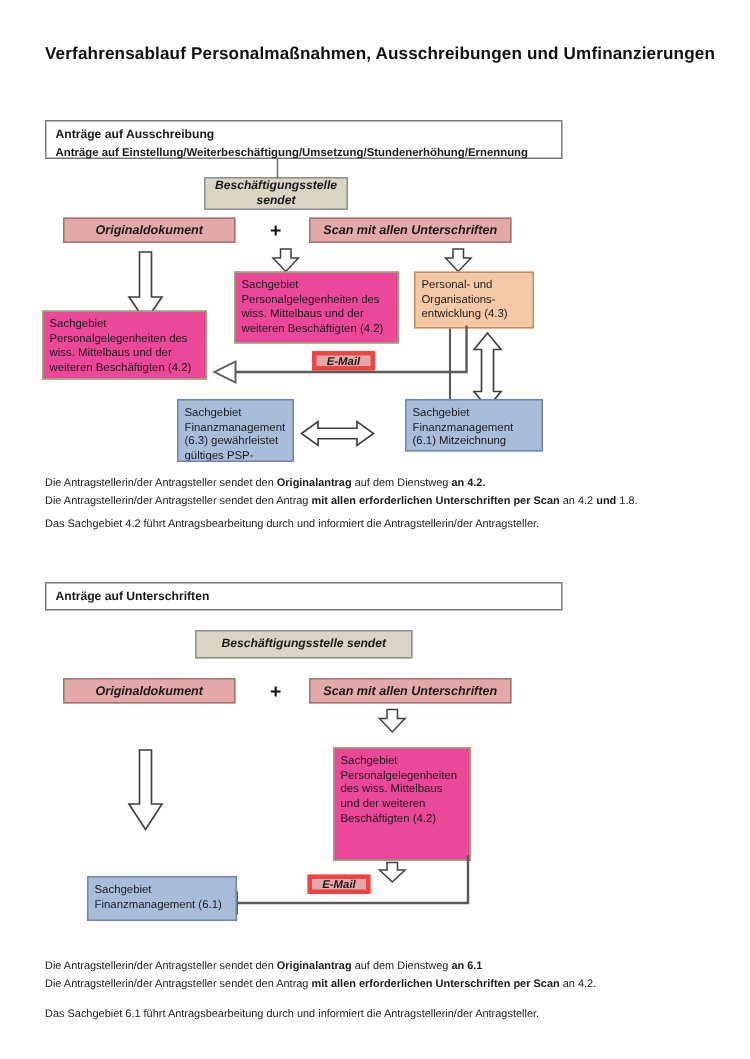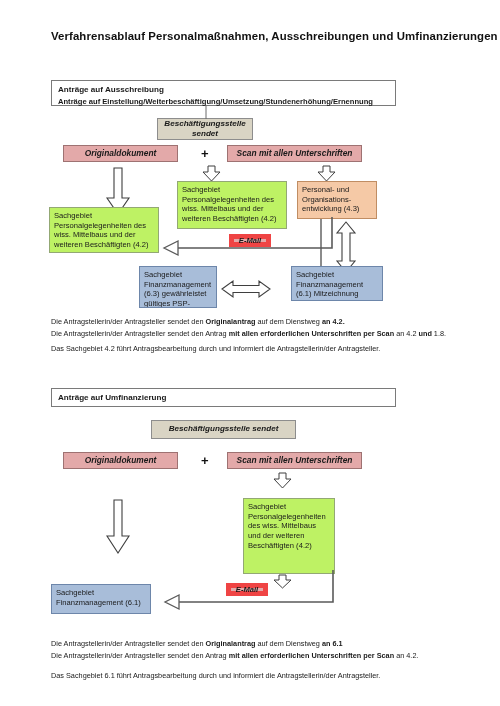--- a/index.html
+++ b/index.html
@@ -5,21 +5,21 @@
   * { box-sizing: border-box; }
   html, body { margin:0; padding:0; }
   body {
     width:500px; height:706px;
     background:#ffffff;
     font-family:"Liberation Sans", sans-serif;
     color:#1a1a1a;
     position:relative;
     overflow:hidden;
   }
-  .page { position:absolute; inset:0;margin-left:21px; }
+  .page { position:absolute; inset:0; }
 
   .abs { position:absolute; }
 
   
   .title {
     left:30px; top:30px; width:450px;
     font-size:11.4px; font-weight:bold; letter-spacing:0.1px;
     color:#111;
   }
 
@@ -37,28 +37,28 @@
     border:1px solid #7a7a7a;
     background:#ffffff;
     font-size:8.1px;
     font-weight:bold;
     line-height:1.45;
     padding:3px 6px;
   }
 
   .gray  { background:#d9d4c4; border-color:#8d8d8d; font-weight:bold; font-size:8.1px; }
   .pink  { background:#e3a9a9; border-color:#9e7272; font-weight:bold; font-size:8.4px; }
-  .green { background:#bef264; border-color:#93a874; }
+  .green { background:#ec4899; border-color:#93a874; }
   .orange{ background:#f5c9a6; border-color:#c08d63; }
   .blue  { background:#a8bdd9; border-color:#6d86aa; }
 
   .plus { font-size:13px; font-weight:bold; color:#111; }
 
   .emailtag {
-    background:#e3a9a9; border:5px solid #ef4444;
+    background:#e3a9a9; border:3px solid #ef4444;
     font-size:7.6px; font-weight:bold; font-style:italic;
     display:flex; align-items:center; justify-content:center;
   }
 
   
   .para {
     font-size:7.3px;
     line-height:1.62;
     color:#1a1a1a;
   }
@@ -132,21 +132,21 @@
   <div class="abs box blue" style="left:270px; top:266px; width:92px; height:35px;">Sachgebiet Finanzmanagement (6.1) Mitzeichnung</div>
 
   <div class="abs para" style="left:30px; top:316px; width:450px;">
     <div><span>Die Antragstellerin/der Antragsteller sendet den </span><b>Originalantrag</b><span> auf dem Dienstweg </span><b>an 4.2.</b></div>
     <div><span>Die Antragstellerin/der Antragsteller sendet den Antrag </span><b>mit allen erforderlichen Unterschriften per Scan</b><span> an 4.2 </span><b>und</b><span> 1.8.</span></div>
     <div style="height:3px"></div>
     <div><span>Das Sachgebiet 4.2 führt Antragsbearbeitung durch und informiert die Antragstellerin/der Antragsteller.</span></div>
   </div>
 
   <div class="abs hdrbox" style="left:30px; top:388px; width:345px; height:19px; display:flex; align-items:center;">
-    <div>Anträge auf Umfinanzierung</div>
+    <div>Anträge auf Unterschriften</div>
   </div>
 
   <div class="abs box center gray" style="left:130px; top:420px; width:145px; height:19px;">Beschäftigungsstelle sendet</div>
 
   <div class="abs box center pink" style="left:42px; top:452px; width:115px; height:17px;">Originaldokument</div>
 
   <div class="abs plus" style="left:180px; top:453px;">+</div>
 
   <div class="abs box center pink" style="left:206px; top:452px; width:135px; height:17px;">Scan mit allen Unterschriften</div>
 
@@ -164,21 +164,21 @@
     <polygon points="6,0 13,0 13,5 18,5 9.5,13 1,5 6,5" fill="#ffffff" stroke="#3f3f3f" stroke-width="1"></polygon>
   </svg>
 
   <div class="abs emailtag" style="left:205px; top:583px; width:42px; height:13px;">E-Mail</div>
 
   <svg class="abs" style="left:130px; top:568px;" width="190" height="45">
     <path d="M 182,2 L 182,34 L 28,34" fill="none" stroke="#5a5a5a" stroke-width="1.6"></path>
     <polygon points="28,27 14,34 28,41" fill="#ffffff" stroke="#5a5a5a" stroke-width="1.3"></polygon>
   </svg>
 
-  <div class="abs box blue" style="left:30px; top:584px; width:100px; height:30px;">Sachgebiet Finanzmanagement (6.1)</div>
+  <div class="abs box blue" style="left:58px; top:584px; width:100px; height:30px;">Sachgebiet Finanzmanagement (6.1)</div>
 
   <div class="abs para" style="left:30px; top:638px; width:450px;">
     <div><span>Die Antragstellerin/der Antragsteller sendet den </span><b>Originalantrag</b><span> auf dem Dienstweg </span><b>an 6.1</b></div>
     <div><span>Die Antragstellerin/der Antragsteller sendet den Antrag </span><b>mit allen erforderlichen Unterschriften per Scan</b><span> an 4.2.</span></div>
     <div style="height:8px"></div>
     <div><span>Das Sachgebiet 6.1 führt Antragsbearbeitung durch und informiert die Antragstellerin/der Antragsteller.</span></div>
   </div>
 
 </div>
 

